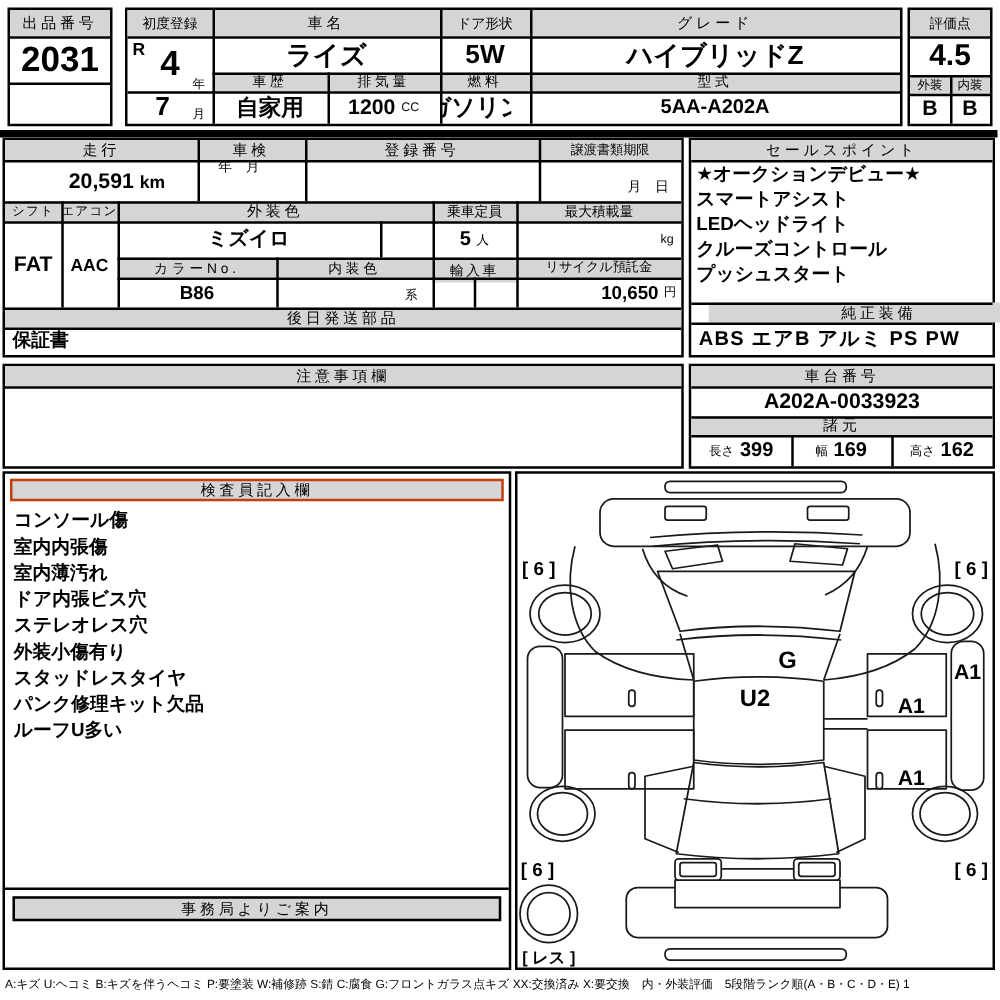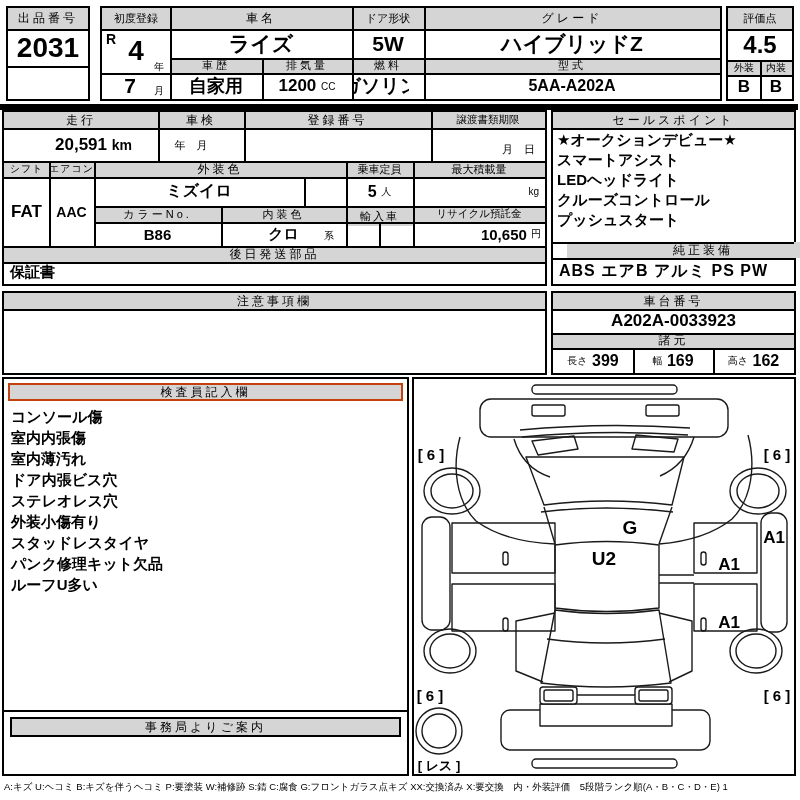--- a/index.html
+++ b/index.html
@@ -87,21 +87,21 @@
 <div class="box" style="left:2px;top:110px;width:545px;height:176px">
 
   <div class="h" style="left:0;top:0;width:154px;height:16px">走行</div>
   <div class="h" style="left:154px;top:0;width:86px;height:16px">車検</div>
   <div class="h" style="left:240px;top:0;width:187px;height:16px">登録番号</div>
   <div class="h tight" style="left:427px;top:0;width:114px;height:16px;font-size:10.5px">譲渡書類期限</div>
 
   <div class="c b right" style="left:0;top:16px;width:128px;height:33px;font-size:17px;padding-right:0">
     <span>20,591</span>&nbsp;<span style="font-size:14px">km</span>
   </div>
-  <div class="c" style="left:154px;top:16px;width:66px;height:33px;font-size:11px;align-items:flex-end;padding-bottom:8px">年　月</div>
+  <div class="c" style="left:154px;top:16px;width:66px;height:33px;font-size:11px;align-items:flex-end;padding-bottom:20px">年　月</div>
   <div class="c" style="left:240px;top:16px;width:187px;height:33px"></div>
   <div class="c" style="left:427px;top:16px;width:114px;height:33px;font-size:11px;align-items:flex-end;justify-content:flex-end;padding:0 10px 4px 0">月　日</div>
 
   <div class="h" style="left:0;top:49px;width:45px;height:16px;font-size:10px;letter-spacing:1px">シフト</div>
   <div class="h" style="left:45px;top:49px;width:45px;height:16px;font-size:10px;letter-spacing:1px">エアコン</div>
   <div class="h" style="left:90px;top:49px;width:252px;height:16px">外装色</div>
   <div class="h tight" style="left:342px;top:49px;width:67px;height:16px">乗車定員</div>
   <div class="h tight" style="left:409px;top:49px;width:132px;height:16px">最大積載量</div>
 
   <div class="c b" style="left:0;top:65px;width:45px;height:69px;font-size:17px">FAT</div>
@@ -114,21 +114,20 @@
   <div class="c right" style="left:409px;top:65px;width:132px;height:29px;padding-right:6px">
     <span class="unit">kg</span>
   </div>
 
   <div class="h" style="left:90px;top:94px;width:127px;height:16px;font-size:11px">カラーNo.</div>
   <div class="h" style="left:217px;top:94px;width:125px;height:16px;font-size:11px">内装色</div>
   <div class="h" style="left:342px;top:94px;width:67px;height:20px;font-size:11px;letter-spacing:2px">輸入車</div>
   <div class="h tight" style="left:409px;top:94px;width:132px;height:16px;font-size:10.5px">リサイクル預託金</div>
 
   <div class="c b" style="left:90px;top:110px;width:127px;height:24px;font-size:15px">B86</div>
-  <div class="c b" style="left:217px;top:110px;width:125px;height:24px;font-size:15px">クロ</div>
   <span class="abs unit" style="left:320px;top:117px">系</span>
   <div class="c" style="left:342px;top:110px;width:67px;height:24px"></div>
   <div class="c b right" style="left:409px;top:110px;width:132px;height:24px;font-size:15px;padding-right:4px">
     <span>10,650</span>&nbsp;<span class="unit">円</span>
   </div>
 
   <div class="h" style="left:0;top:134px;width:541px;height:16px">後日発送部品</div>
   <div class="c b left" style="left:0;top:150px;width:541px;height:21px;font-size:15px;padding-left:6px">保証書</div>
 
   <div class="ln" style="left:0;top:16px;width:541px;height:2px"></div>

